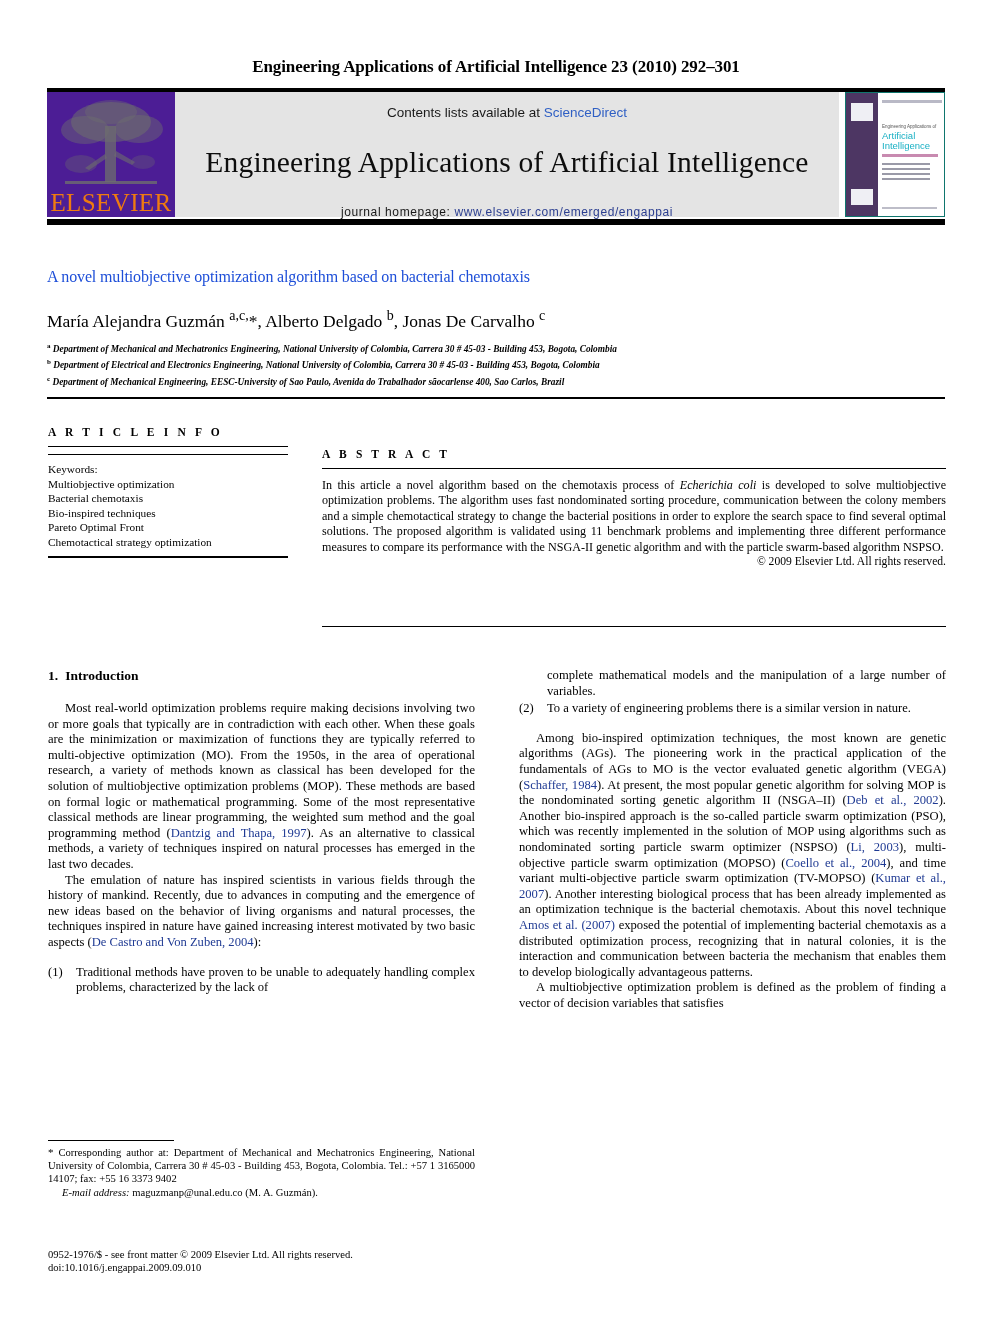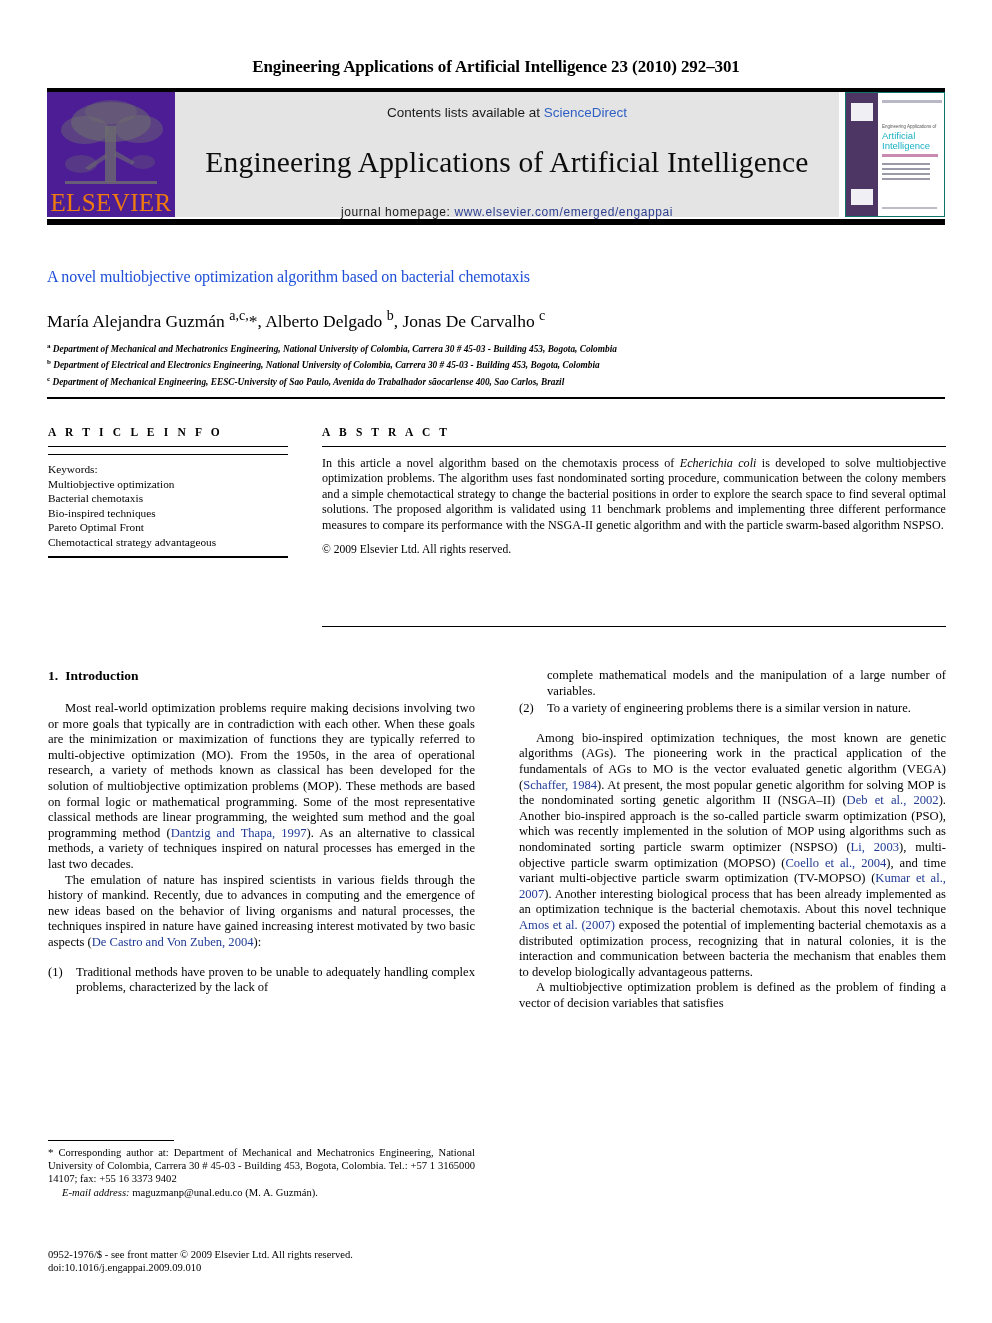--- a/index.html
+++ b/index.html
@@ -241,21 +241,21 @@
   }
 
   
   .info-col {
     position: absolute;
     left: 48px; top: 426px;
     width: 240px;
   }
   .abs-col {
     position: absolute;
-    left: 322px; top: 426px;
+    left: 322px; top: 448px;
     width: 624px;
   }
   .sec-label {
     font-family: "Liberation Serif", serif;
     font-size: 11.5px;
     font-weight: bold;
     letter-spacing: 3.2px;
   }
   .hairline {
     height: 1px;
@@ -292,22 +292,21 @@
     font-family: "Liberation Serif", serif;
     font-size: 12.1px;
     line-height: 15.4px;
     text-align: justify;
     margin-top: 9px;
   }
   .abstract-body i { font-style: italic; }
   .copyright {
     font-family: "Liberation Serif", serif;
     font-size: 11.6px;
-    text-align: left;
-    margin-top: 10px;
+    text-align: right;
   }
 
   .rule-under-abs {
     position: absolute;
     left: 322px; top: 626px;
     width: 624px;
     height: 1px;
     background: #000;
   }
 
@@ -463,21 +462,21 @@
   <div class="info-col">
     <div class="sec-label">A R T I C L E   I N F O</div>
     <div class="hairline"></div>
     <div class="info-sep"></div>
     <div class="keywords">
       <span class="it">Keywords:</span><br>
       <span>Multiobjective optimization</span><br>
       <span>Bacterial chemotaxis</span><br>
       <span>Bio-inspired techniques</span><br>
       <span>Pareto Optimal Front</span><br>
-      <span>Chemotactical strategy advantageous</span>
+      <span>Chemotactical strategy optimization</span>
     </div>
     <div class="info-bottom"></div>
   </div>
 
   <div class="abs-col">
     <div class="sec-label">A B S T R A C T</div>
     <div class="hairline"></div>
     <div class="abstract-body">In this article a novel algorithm based on the chemotaxis process of <i>Echerichia coli</i> is developed to solve multiobjective optimization problems. The algorithm uses fast nondominated sorting procedure, communication between the colony members and a simple chemotactical strategy to change the bacterial positions in order to explore the search space to find several optimal solutions. The proposed algorithm is validated using 11 benchmark problems and implementing three different performance measures to compare its performance with the NSGA-II genetic algorithm and with the particle swarm-based algorithm NSPSO.</div>
     <div class="copyright">© 2009 Elsevier Ltd. All rights reserved.</div>
   </div>

